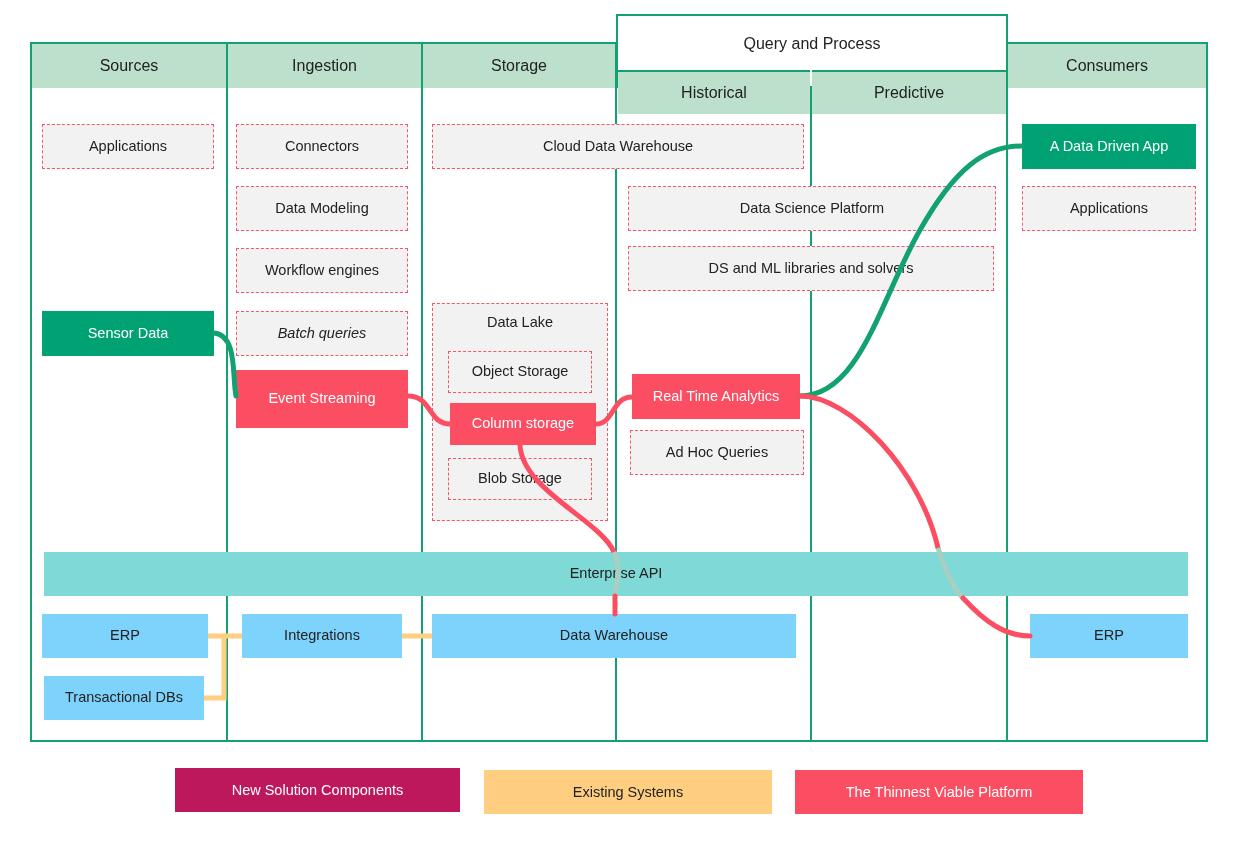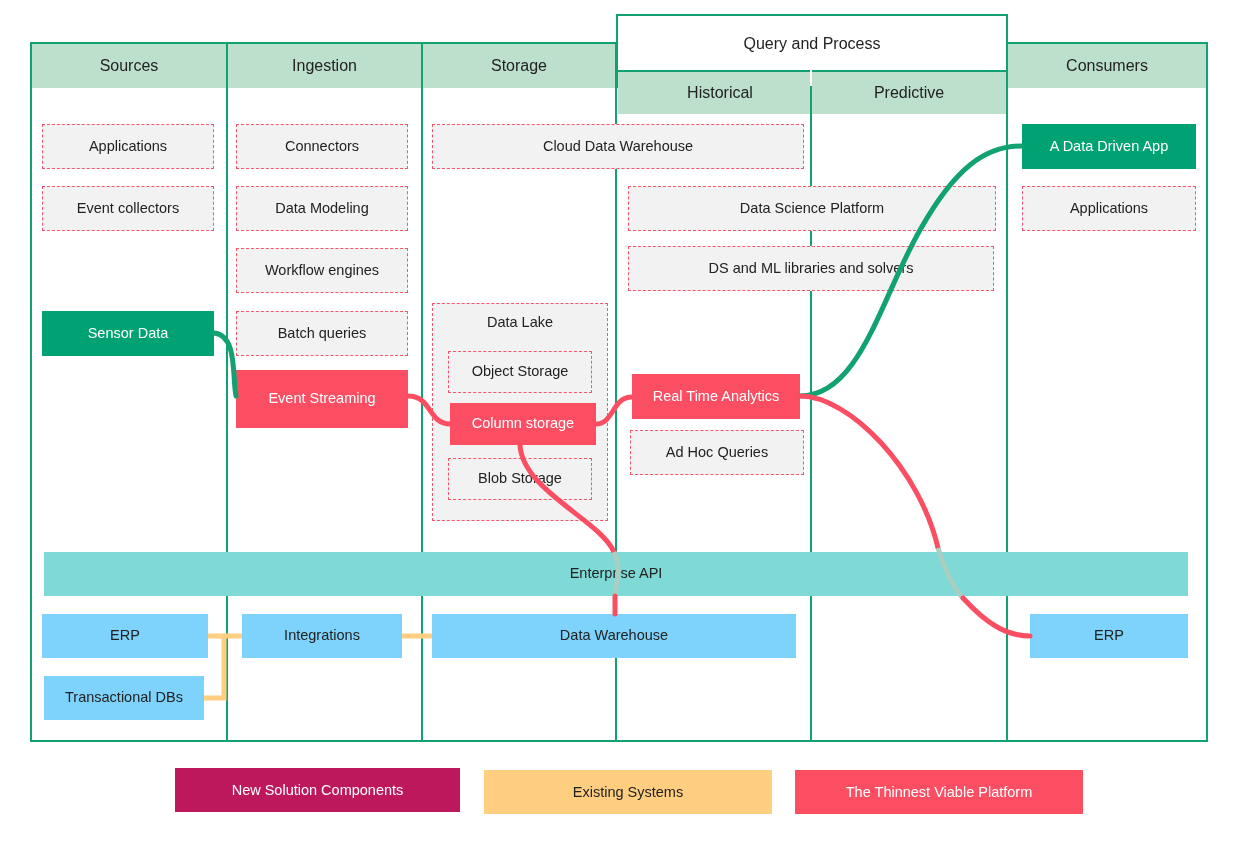--- a/index.html
+++ b/index.html
@@ -68,31 +68,30 @@
   <div class="hdrlabel" style="left:32px;width:194px;">Sources</div>
   <div class="hdrlabel" style="left:228px;width:193px;">Ingestion</div>
   <div class="hdrlabel" style="left:423px;width:192px;">Storage</div>
   <div class="hdrlabel" style="left:1008px;width:198px;">Consumers</div>
 
   <div class="qbox"></div>
   <div class="qbox-title">Query and Process</div>
 
   <div class="qsub" style="left:618px;width:192px;"></div>
   <div class="qsub" style="left:812px;width:194px;"></div>
-  <div class="qsub-label" style="left:618px;width:192px;padding-left:6px;">Historical</div>
+  <div class="qsub-label" style="left:618px;width:192px;">Historical</div>
   <div class="qsub-label" style="left:812px;width:194px;">Predictive</div>
 
   <div class="node dashed" style="left:42px;top:124px;width:172px;height:45px;">Applications</div>
-  <div class="node dashed" style="left:42px;top:186px;width:172px;height:45px;">Event collectors</div>
   <div class="node green" style="left:42px;top:311px;width:172px;height:45px;">Sensor Data</div>
 
   <div class="node dashed" style="left:236px;top:124px;width:172px;height:45px;">Connectors</div>
   <div class="node dashed" style="left:236px;top:186px;width:172px;height:45px;">Data Modeling</div>
   <div class="node dashed" style="left:236px;top:248px;width:172px;height:45px;">Workflow engines</div>
-  <div class="node dashed" style="left:236px;top:311px;width:172px;height:45px;">Batch queries</div>
+  <div class="node dashed" style="left:236px;top:311px;width:172px;height:45px;font-style:italic;">Batch queries</div>
   <div class="node red" style="left:236px;top:370px;width:172px;height:58px;">Event Streaming</div>
 
   <div class="node dashed" style="left:432px;top:124px;width:372px;height:45px;">Cloud Data Warehouse</div>
 
   <div class="lake" style="position:absolute;left:432px;top:303px;width:176px;height:218px;box-sizing:border-box;">
     <span>Data Lake</span>
   </div>
   <div class="node dashed" style="left:448px;top:351px;width:144px;height:42px;">Object Storage</div>
   <div class="node red" style="left:450px;top:403px;width:146px;height:42px;">Column storage</div>
   <div class="node dashed" style="left:448px;top:458px;width:144px;height:42px;">Blob Storage</div>

